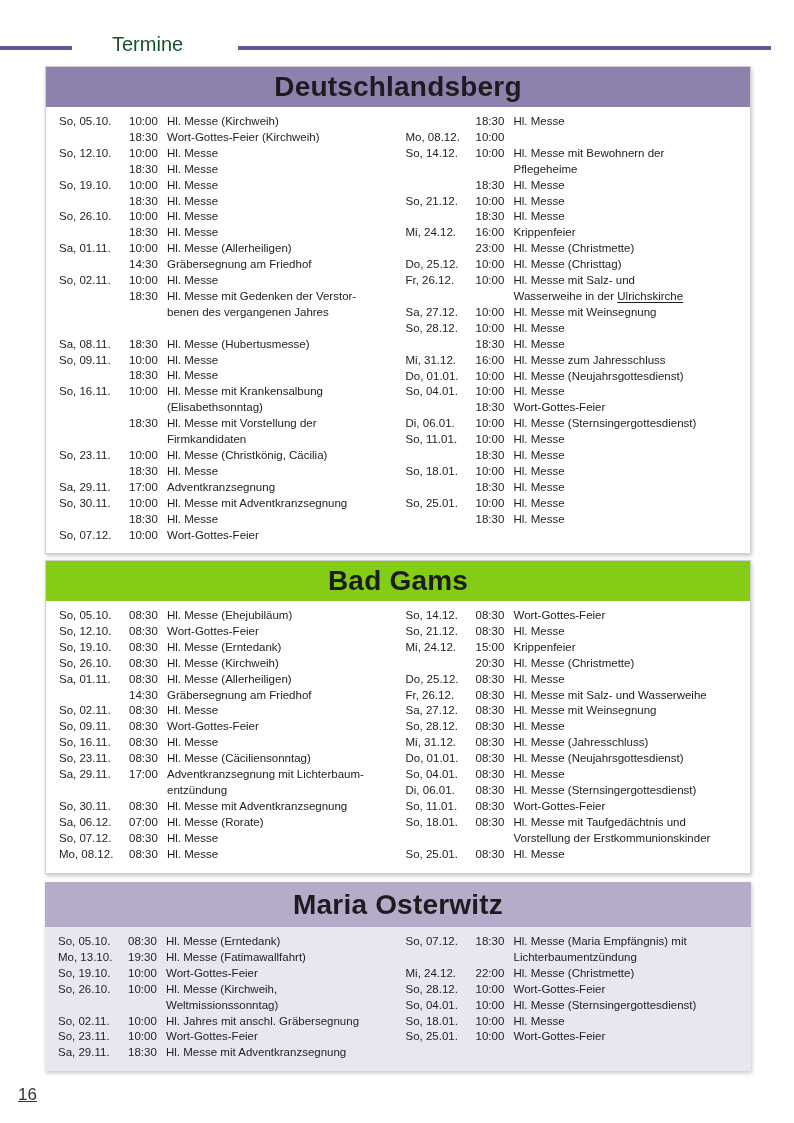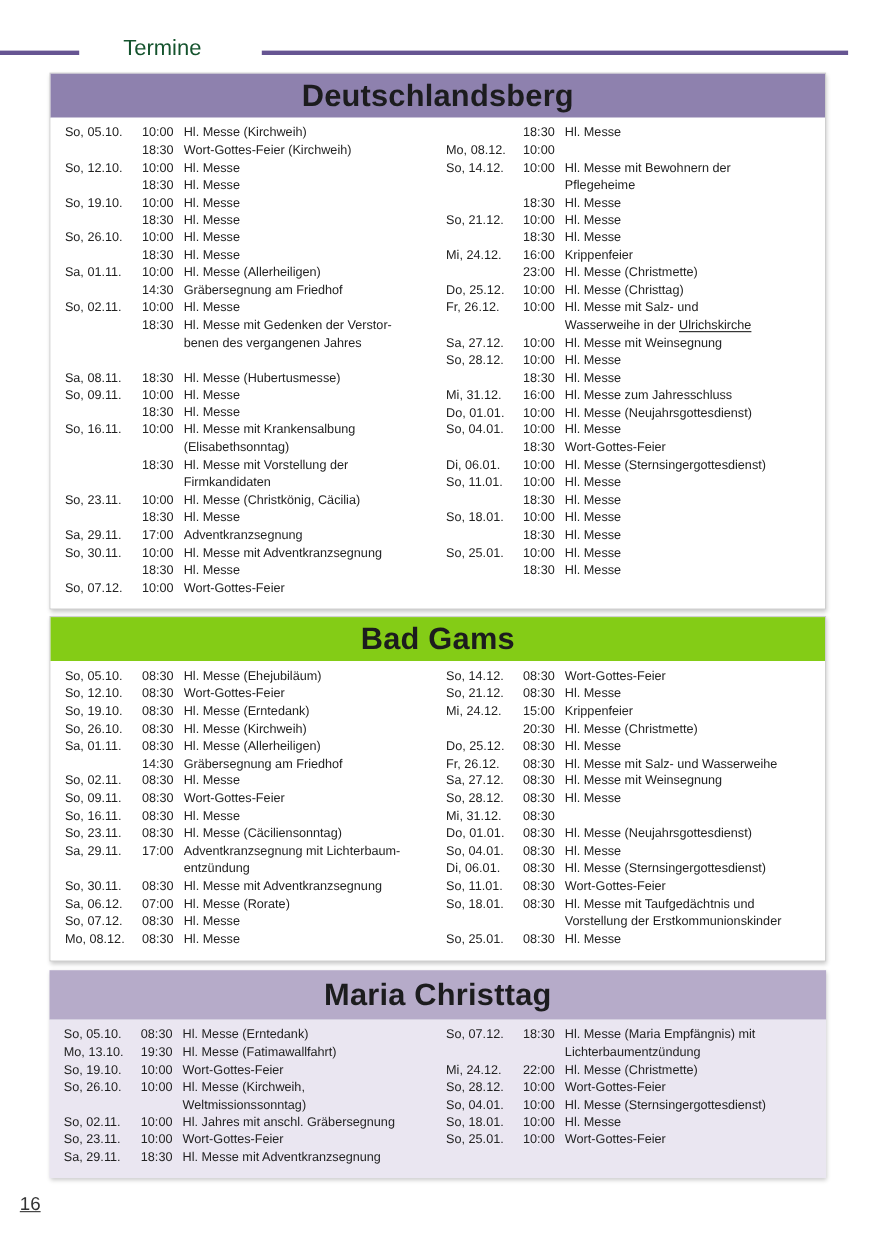--- a/index.html
+++ b/index.html
@@ -436,20 +436,21 @@
             <span class="cell-desc">Hl. Messe mit Weinsegnung</span>
           </div>
           <div class="row">
             <span class="cell-date">So, 28.12.</span>
             <span class="cell-time">08:30</span>
             <span class="cell-desc">Hl. Messe</span>
           </div>
           <div class="row">
             <span class="cell-date">Mi, 31.12.</span>
             <span class="cell-time">08:30</span>
+            <span class="cell-desc">Hl. Messe (Jahresschluss)</span>
           </div>
           <div class="row">
             <span class="cell-date">Do, 01.01.</span>
             <span class="cell-time">08:30</span>
             <span class="cell-desc">Hl. Messe (Neujahrsgottesdienst)</span>
           </div>
           <div class="row">
             <span class="cell-date">So, 04.01.</span>
             <span class="cell-time">08:30</span>
             <span class="cell-desc">Hl. Messe</span>
@@ -473,21 +474,21 @@
             <span class="cell-date">So, 25.01.</span>
             <span class="cell-time">08:30</span>
             <span class="cell-desc">Hl. Messe</span>
           </div>
         </div>
     </div>
   </div>
 
   <div class="section s2">
     <div class="sec-header" style="background: rgb(182, 171, 201);">
-      <span class="sec-title">Maria Christtag</span>
+      <span class="sec-title">Maria Osterwitz</span>
     </div>
     <div class="sec-body" style="background: rgb(234, 230, 241);">
       <div class="col">
           <div class="row">
             <span class="cell-date">So, 05.10.</span>
             <span class="cell-time">08:30</span>
             <span class="cell-desc">Hl. Messe (Erntedank)</span>
           </div>
           <div class="row">
             <span class="cell-date">Mo, 13.10.</span>

